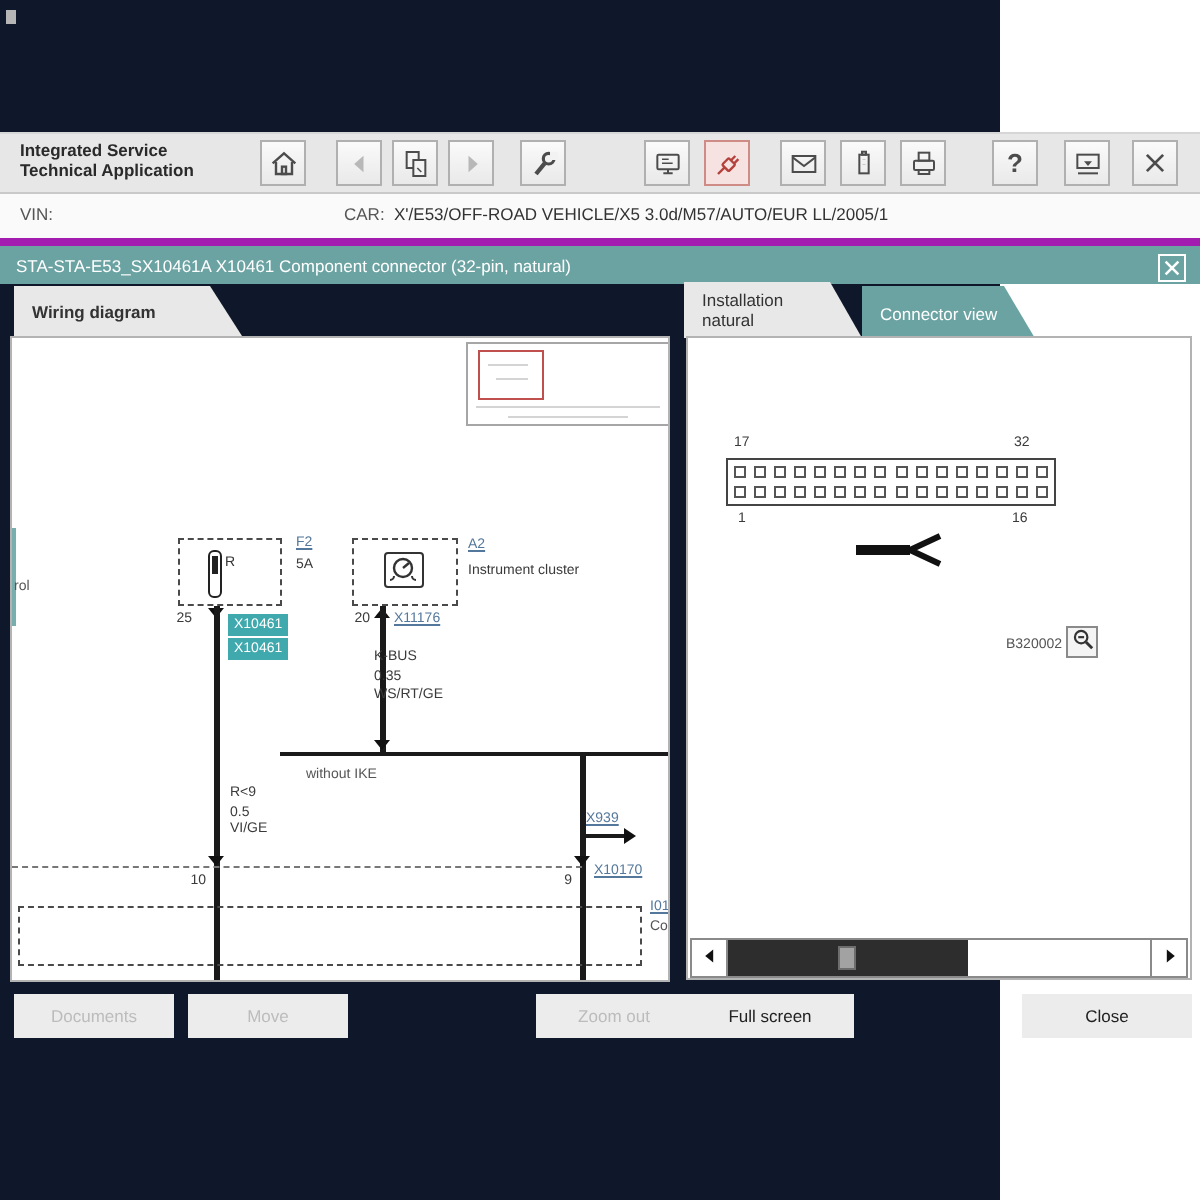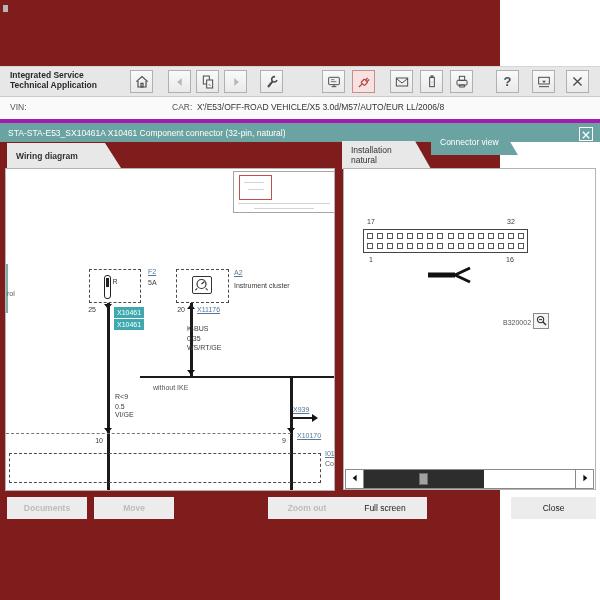--- a/index.html
+++ b/index.html
@@ -1,18 +1,18 @@
 <!DOCTYPE html>
 <html><head>
 <meta charset="utf-8">
 <style>
   html,body{margin:0;padding:0;width:600px;height:600px;overflow:hidden;background:#fff;
     font-family:"Liberation Sans", sans-serif;}
   .abs{position:absolute;}
-  #stage{position:relative;width:500px;height:600px;background:#7f1d1d;}
+  #stage{position:relative;width:500px;height:600px;background:#0f172a;}
 
   
   #toolbar{position:absolute;left:0;top:66px;width:600px;height:31px;background:#e7e7e7;
     border-top:1px solid #d6d6d6;border-bottom:1px solid #c9c9c9;box-sizing:border-box;}
   .app-title{position:absolute;left:10px;top:3px;font-size:8.5px;font-weight:bold;color:#2a2a2a;line-height:10px;white-space:nowrap;}
   .tbtn{position:absolute;top:3px;width:23px;height:23px;box-sizing:border-box;border:1px solid #b0b0b0;
     background:linear-gradient(#fafafa,#e9e9e9);display:flex;align-items:center;justify-content:center;}
   .tbtn svg{display:block;}
   .tbtn.active-red{border-color:#cf8b86;background:#f6e2e1;}
   .qmark{font-size:13px;font-weight:bold;color:#4c4c4c;line-height:13px;}
@@ -63,21 +63,21 @@
   
   #hscroll{position:absolute;left:1px;top:300px;width:249px;height:20px;border:1px solid #8a8a8a;background:#fff;box-sizing:border-box;}
   #hscroll .sb-btn{position:absolute;top:0;width:17px;height:18px;background:#fff;display:flex;align-items:center;justify-content:center;
     font-size:8px;color:#111;}
   #hscroll .sb-thumb{position:absolute;left:18px;top:0;width:120px;height:18px;background:#2d2d2d;}
   #hscroll .grip{position:absolute;left:55px;top:3px;width:9px;height:12px;background:#a2a2a2;border:1px solid #6d6d6d;box-sizing:border-box;}
 
   
   .footbtn{position:absolute;top:497px;height:22px;background:#ececec;font-size:8.5px;color:#222;
     display:flex;align-items:center;justify-content:center;box-sizing:border-box;}
-  .footbtn.disabled{color:#bcbcbc;font-weight:bold;}
+  .footbtn.disabled{color:#bcbcbc;}
 </style>
 </head>
 <body>
 
 <div id="stage">
 
   <div class="abs" style="left:3px;top:5px;width:5px;height:7px;background:#b6b6b6;"></div>
 
   <div id="toolbar">
     <div class="app-title">
@@ -188,41 +188,41 @@
           <path d="M5.5 5.5 L18.5 18.5 M18.5 5.5 L5.5 18.5"></path>
         </svg>
         </span>
     </div>
   </div>
 
   <div id="vehiclebar">
     <span class="abs" style="left:10px;top:5px;">VIN:</span>
     <span class="abs" style="left:60px;top:5px;"></span>
     <span class="abs" style="left:172px;top:5px;">CAR:</span>
-    <span class="abs val" style="left:197px;top:5px;">X'/E53/OFF-ROAD VEHICLE/X5 3.0d/M57/AUTO/EUR LL/2006/8</span>
+    <span class="abs val" style="left:197px;top:5px;">X'/E53/OFF-ROAD VEHICLE/X5 3.0d/M57/AUTO/EUR LL/2005/1</span>
   </div>
 
   <div id="docbar">
     <span class="t">STA-STA-E53_SX10461A X10461 Component connector (32-pin, natural)</span>
     <span class="x">
       <span>
         <svg width="8" height="8" viewBox="0 0 10 10" stroke="#fff" stroke-width="1.6">
             <path d="M1 1 L9 9 M9 1 L1 9"></path>
           </svg>
       </span>
     </span>
   </div>
 
   <div class="tab" style="left:7px;top:143px;width:114px;height:25px;font-weight:bold;">
     <span>Wiring diagram</span>
   </div>
   <div class="tab" style="left:342px;top:141px;width:89px;height:28px;line-height:10px;">
     <span style="white-space:normal;width:62px;">Installation natural</span>
   </div>
-  <div class="tab teal" style="left:431px;top:128px;width:87px;height:27px;">
+  <div class="tab teal" style="left:431px;top:143px;width:87px;height:27px;">
     <span>Connector view</span>
   </div>
 
   <div class="panel" style="left:5px;top:168px;width:330px;height:323px;">
 
     <div id="minimap">
       <div class="ml" style="left:4px;top:31px;width:92px;"></div>
       <div class="ml" style="left:20px;top:36px;width:60px;"></div>
       <div class="ml" style="left:10px;top:10px;width:20px;"></div>
       <div class="ml" style="left:14px;top:17px;width:16px;"></div>

